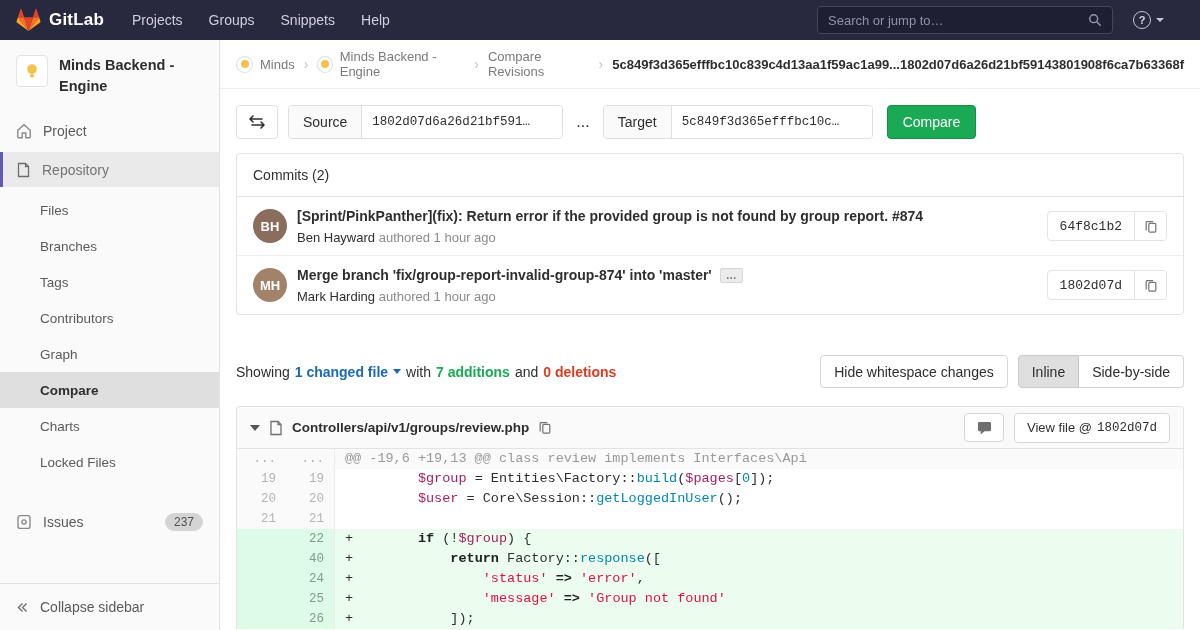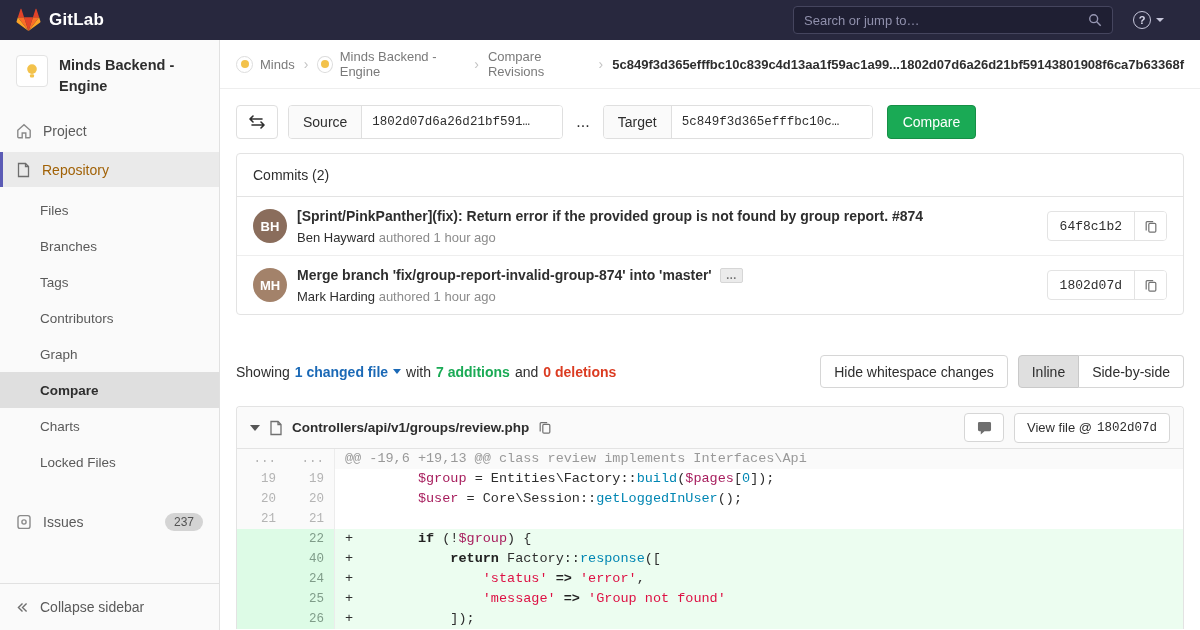--- a/index.html
+++ b/index.html
@@ -8,41 +8,41 @@
   a{text-decoration:none;color:inherit}
   button{font-family:inherit}
 
   
   .navbar{height:40px;background:#28283e;display:flex;align-items:center;padding:0 16px}
   .brand{display:flex;align-items:center;gap:8px;margin-right:18px;cursor:pointer}
   .brand-name{color:#fff;font-weight:700;font-size:17px;letter-spacing:.2px}
   .nav-links{display:flex;align-items:center;gap:6px;list-style:none}
   .nav-links a{color:#cfcfe0;font-size:14px;padding:5px 10px;border-radius:3px;cursor:pointer}
   .nav-spacer{flex:1}
-  .search-box{width:320px;height:28px;background:#1f1f33;border:1px solid #45455e;border-radius:4px;
+  .search-box{width:296px;height:28px;background:#1f1f33;border:1px solid #45455e;border-radius:4px;
     display:flex;align-items:center;padding:0 10px;margin-right:20px}
   .search-box input{flex:1;background:transparent;border:0;outline:none;color:#cfcfe0;font-size:13px}
   .search-box input::placeholder{color:#9090ac}
   .help-menu{display:flex;align-items:center;gap:5px;margin-right:20px;cursor:pointer}
   .help-q{width:18px;height:18px;border:1.5px solid #c6c6da;border-radius:50%;display:flex;
     align-items:center;justify-content:center;font-size:11px;font-weight:700;color:#d9d9ea}
   .caret{width:0;height:0;border-left:4px solid transparent;border-right:4px solid transparent;border-top:4px solid #c6c6da}
   .signin-btn{background:#1b1b2c;color:#fff;font-weight:700;font-size:14px;border:0;border-radius:4px;
     height:30px;padding:0 16px;cursor:pointer}
 
   
   .layout{display:flex;height:590px}
   .sidebar{width:220px;background:#fafafa;border-right:1px solid #e1e1e1;position:relative;flex-shrink:0}
   .context-header{display:flex;gap:11px;padding:15px 16px 12px;align-items:flex-start;cursor:pointer}
   .project-avatar{width:32px;height:32px;border-radius:4px;background:#fff;border:1px solid #e3e3e3;
     display:flex;align-items:center;justify-content:center;flex-shrink:0}
   .project-title{font-size:14.5px;font-weight:600;color:#2e2e2e;line-height:1.45}
   .side-item{display:flex;align-items:center;gap:11px;height:35px;padding:0 16px;font-size:14px;
     color:#5a5a5a;cursor:pointer;position:relative;margin-top:4px}
-  .side-item.section-active{background:#eaeaea;color:#a16207}
+  .side-item.section-active{background:#eaeaea;color:#737373}
   .side-item.section-active::before{content:"";position:absolute;left:0;top:0;bottom:0;width:3px;background:#5b5bb5}
   .sub-items{padding:5px 0 6px}
   .sub-item{display:flex;align-items:center;height:36px;padding-left:40px;font-size:13.5px;color:#5a5a5a;cursor:pointer}
   .sub-item.active{background:#dfdfdf;color:#2e2e2e;font-weight:700}
   .issues-item{margin-top:18px}
   .badge{margin-left:auto;background:#d4d4d4;color:#525252;border-radius:10px;font-size:12px;padding:2px 9px}
   .collapse-btn{position:absolute;bottom:0;left:0;right:0;height:47px;border-top:1px solid #e1e1e1;
     display:flex;align-items:center;gap:11px;padding:0 16px;font-size:14px;color:#5a5a5a;cursor:pointer;background:#fafafa}
 
   
@@ -147,20 +147,26 @@
     <span style="display:flex">
       <svg width="25" height="24" viewBox="0 0 36 34">
         <path fill="#e24329" d="M18 33L11.6 13h12.8z"></path>
         <path fill="#fc6d26" d="M18 33L11.6 13H2.7zM18 33l6.4-20h8.9z"></path>
         <path fill="#fca326" d="M2.7 13L.8 19a1.3 1.3 0 0 0 .5 1.5L18 33zM33.3 13l1.9 6a1.3 1.3 0 0 1-.5 1.5L18 33z"></path>
         <path fill="#e24329" d="M2.7 13h8.9L7.8 1.2c-.2-.6-1-.6-1.2 0zM33.3 13h-8.9l3.8-11.8c.2-.6 1-.6 1.2 0z"></path>
       </svg>
     </span>
     <span class="brand-name">GitLab</span>
   </a>
+  <nav class="nav-links">
+    <a>Projects</a>
+    <a>Groups</a>
+    <a>Snippets</a>
+    <a>Help</a>
+  </nav>
   <div class="nav-spacer"></div>
   <div class="search-box">
     <input type="text" placeholder="Search or jump to…" style="">
     <span style="display:flex">
       <svg width="14" height="14" viewBox="0 0 16 16" fill="none" stroke="#9898b4" stroke-width="1.6">
         <circle cx="6.5" cy="6.5" r="4.5"></circle>
           <path d="M10 10l4.5 4.5"></path>
       </svg>
     </span>
   </div>

